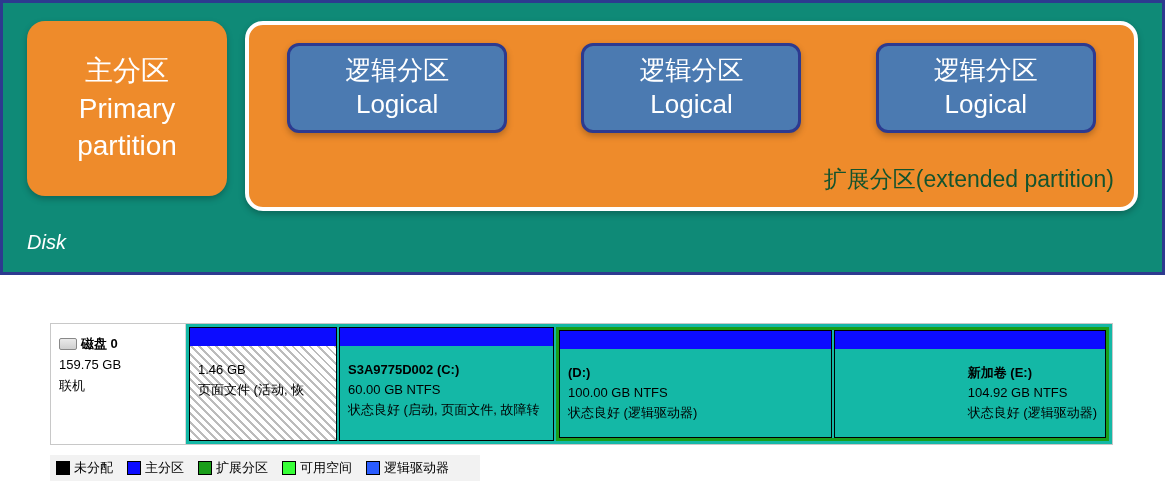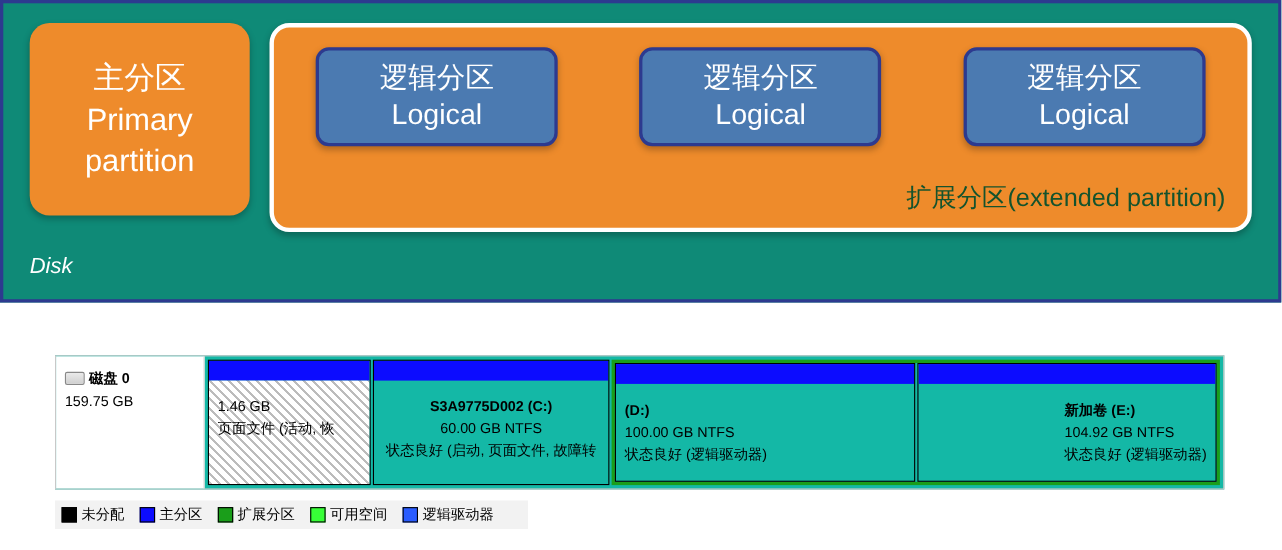--- a/index.html
+++ b/index.html
@@ -131,21 +131,21 @@
 .part .body { padding: 14px 8px 8px 8px; line-height: 1.55; }
 .part .title { font-weight: bold; }
 .group-extended {
   border: 3px solid #1a9e1a;
   display: flex;
   gap: 2px;
   padding: 0;
 }
 .group-extended .part { margin: 0; }
 .w-unalloc { width: 148px; }
-.w-c { width: 215px; text-align: center; }
+.w-c { width: 215px; }
 .w-d { width: 190px; }
 .w-e { width: 188px; }
 .group-extended { flex: 1; }
 
 .legend {
   margin: 10px 50px 0 50px;
   display: flex;
   gap: 14px;
   align-items: center;
   background: #f2f2f2;
@@ -203,20 +203,21 @@
   </div>
   <div class="disk-label">Disk</div>
   <div class="watermark">https://blog.csdn.net/J080624</div>
 </div>
 
 <div class="diskmgmt">
   <div class="dm-row">
     <div class="dm-header">
       <div><span class="disk-icon"></span><span class="disk-title">磁盘 0</span></div>
       <div>159.75 GB</div>
+      <div>联机</div>
     </div>
     <div class="dm-parts">
       <div class="part w-unalloc">
         <div class="bar bar-primary"></div>
         <div class="body bar-hatched" style="flex:1;">
           <div>1.46 GB</div>
           <div>页面文件 (活动, 恢</div>
         </div>
       </div>
       <div class="part w-c">

